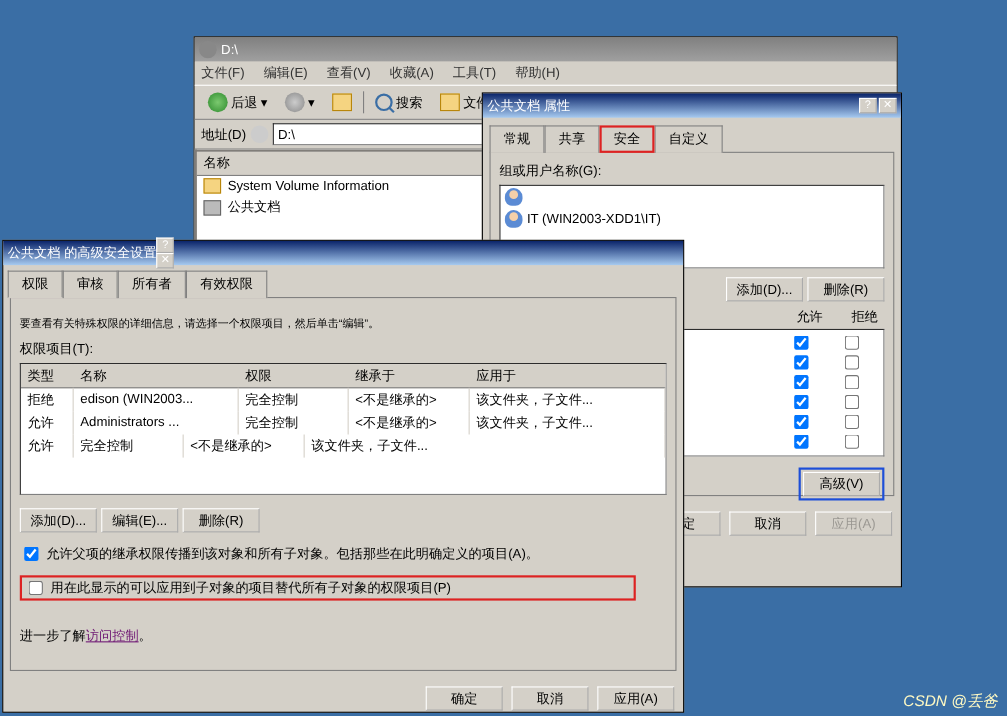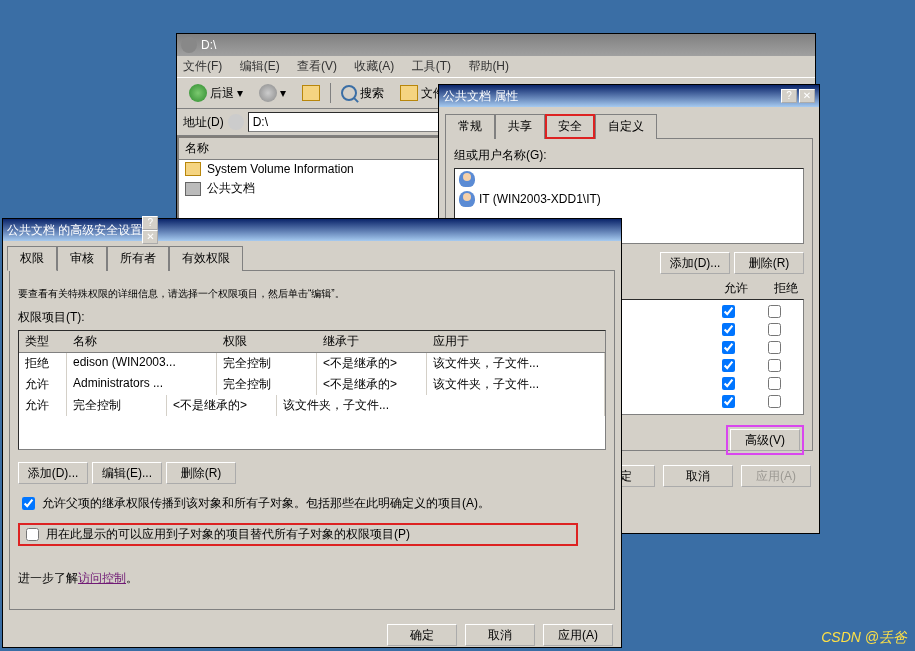--- a/index.html
+++ b/index.html
@@ -43,38 +43,38 @@
   .userhead::after{content:'';position:absolute;width:8px;height:8px;background:#f5d0a9;border-radius:50%;top:2px;left:4px;}
   .btnrow{display:flex; justify-content:flex-end; gap:4px; margin-top:8px;}
   .btn{min-width:70px; height:22px; background:#d4d0c8; border:1px outset #fff; font-size:12px; padding:0 8px;}
   .permhdr{display:flex; justify-content:flex-end; gap:26px; font-size:12px; margin:6px 6px 2px 0;}
   .permlist{background:#fff; border:1px inset #808080; height:116px; overflow-y:scroll; padding:2px 6px;}
   .permrow{display:flex; align-items:center; height:18px;}
   .permrow .lbl{flex:1; font-size:12px;}
   .cb{width:13px;height:13px;}
   .permrow .cbwrap{width:46px; text-align:center;}
   .advtext{font-size:12px; margin-top:10px;}
-  .adv-highlight{border:2px solid #d946ef; padding:2px; display:inline-block;}
+  .adv-highlight{border:2px solid #1d4ed8; padding:2px; display:inline-block;}
   .dlgbtns{display:flex; justify-content:flex-end; gap:8px; padding:8px;}
 
   
   .adv { position:absolute; left:2px; top:218px; width:620px; height:430px; background:#d4d0c8; border:1px solid #000;}
   .adv .titlebar{background:linear-gradient(#0a246a,#a6caf0);}
   .adv .tabs{padding:4px 4px 0 4px;}
   .adv .tabpanel{height:340px;}
   .info{font-size:10px; margin:8px 0;}
   .permtable{background:#fff; border:1px inset #808080; height:120px; overflow:auto;}
   .pthdr{display:flex; background:#d4d0c8; border-bottom:1px solid #808080; font-size:12px;}
   .pthdr div, .ptrow div{padding:2px 6px; border-right:1px solid #d4d0c8;}
   .ptrow{display:flex; font-size:12px;}
   .col1{width:48px;} .col2{width:150px;} .col3{width:100px;} .col4{width:110px;} .col5{flex:1;}
   .check{display:inline-flex; align-items:center; gap:4px; font-size:12px; margin-top:10px;}
   .redbox{border:2px solid #d22; padding:0 2px;align-items:center;}
   .link{color:#701a75; text-decoration:underline;}
-  .watermark{position:absolute; right:8px; bottom:4px; color:#fde047; font-size:14px; font-style:italic;}
+  .watermark{position:absolute; right:8px; bottom:4px; color:#fef9c3; font-size:14px; font-style:italic;}
 </style>
 </head>
 <body>
 
 <div class="explorer">
   <div class="titlebar">
     <span class="icon"></span>
     <span>D:\</span>
   </div>
   <div class="menubar">

